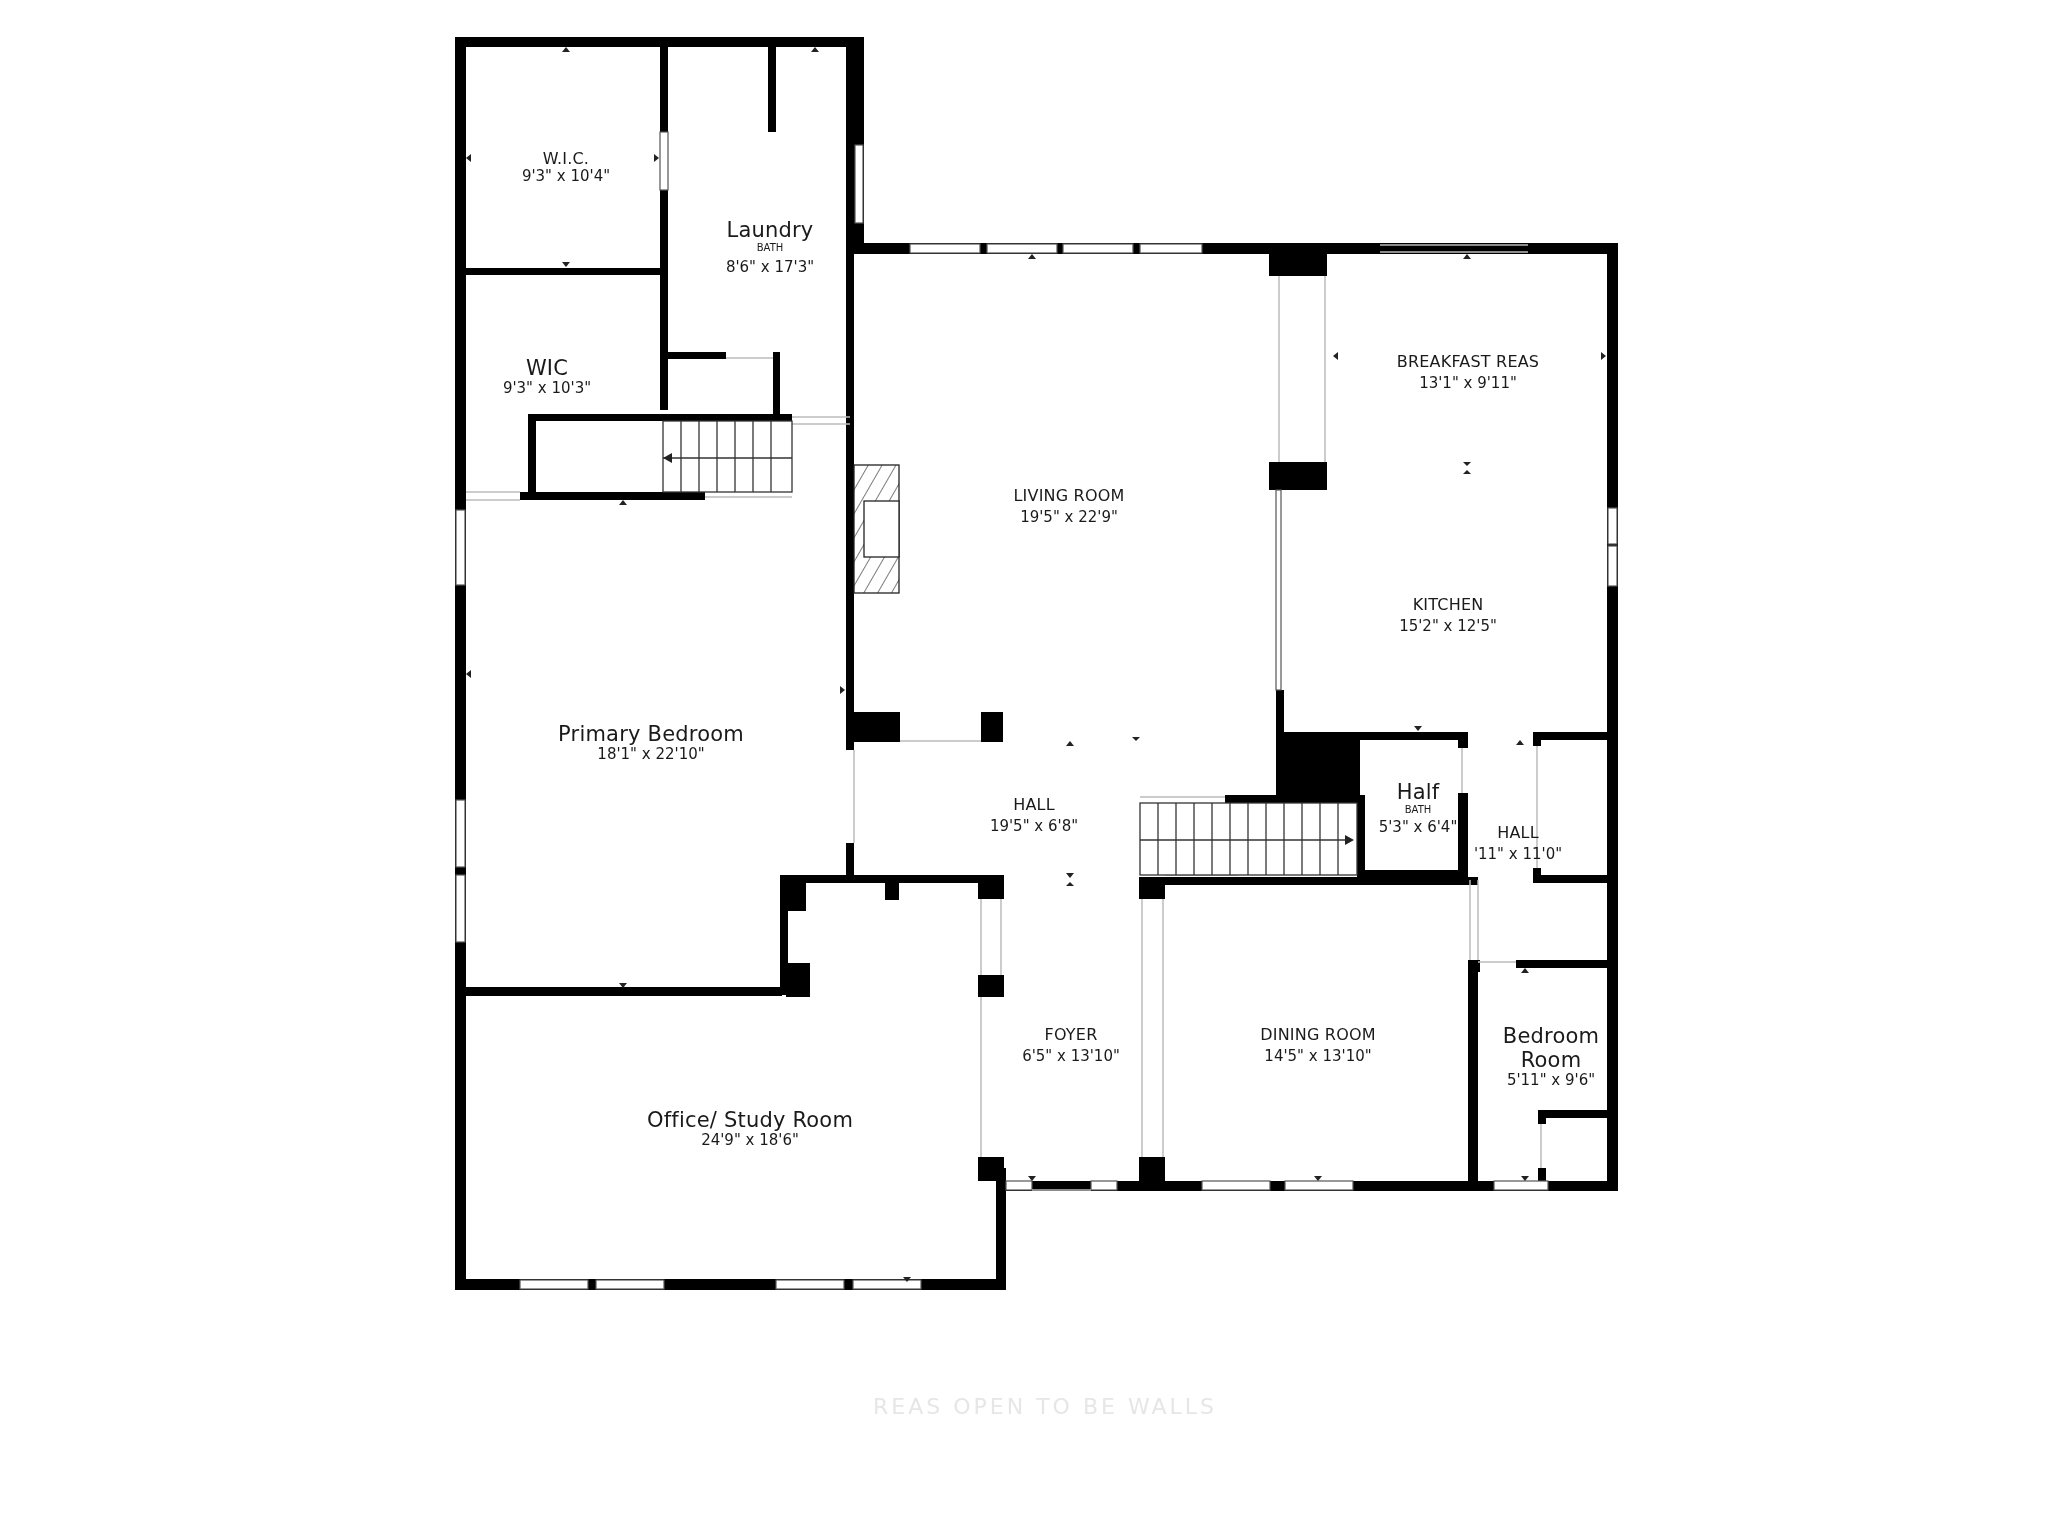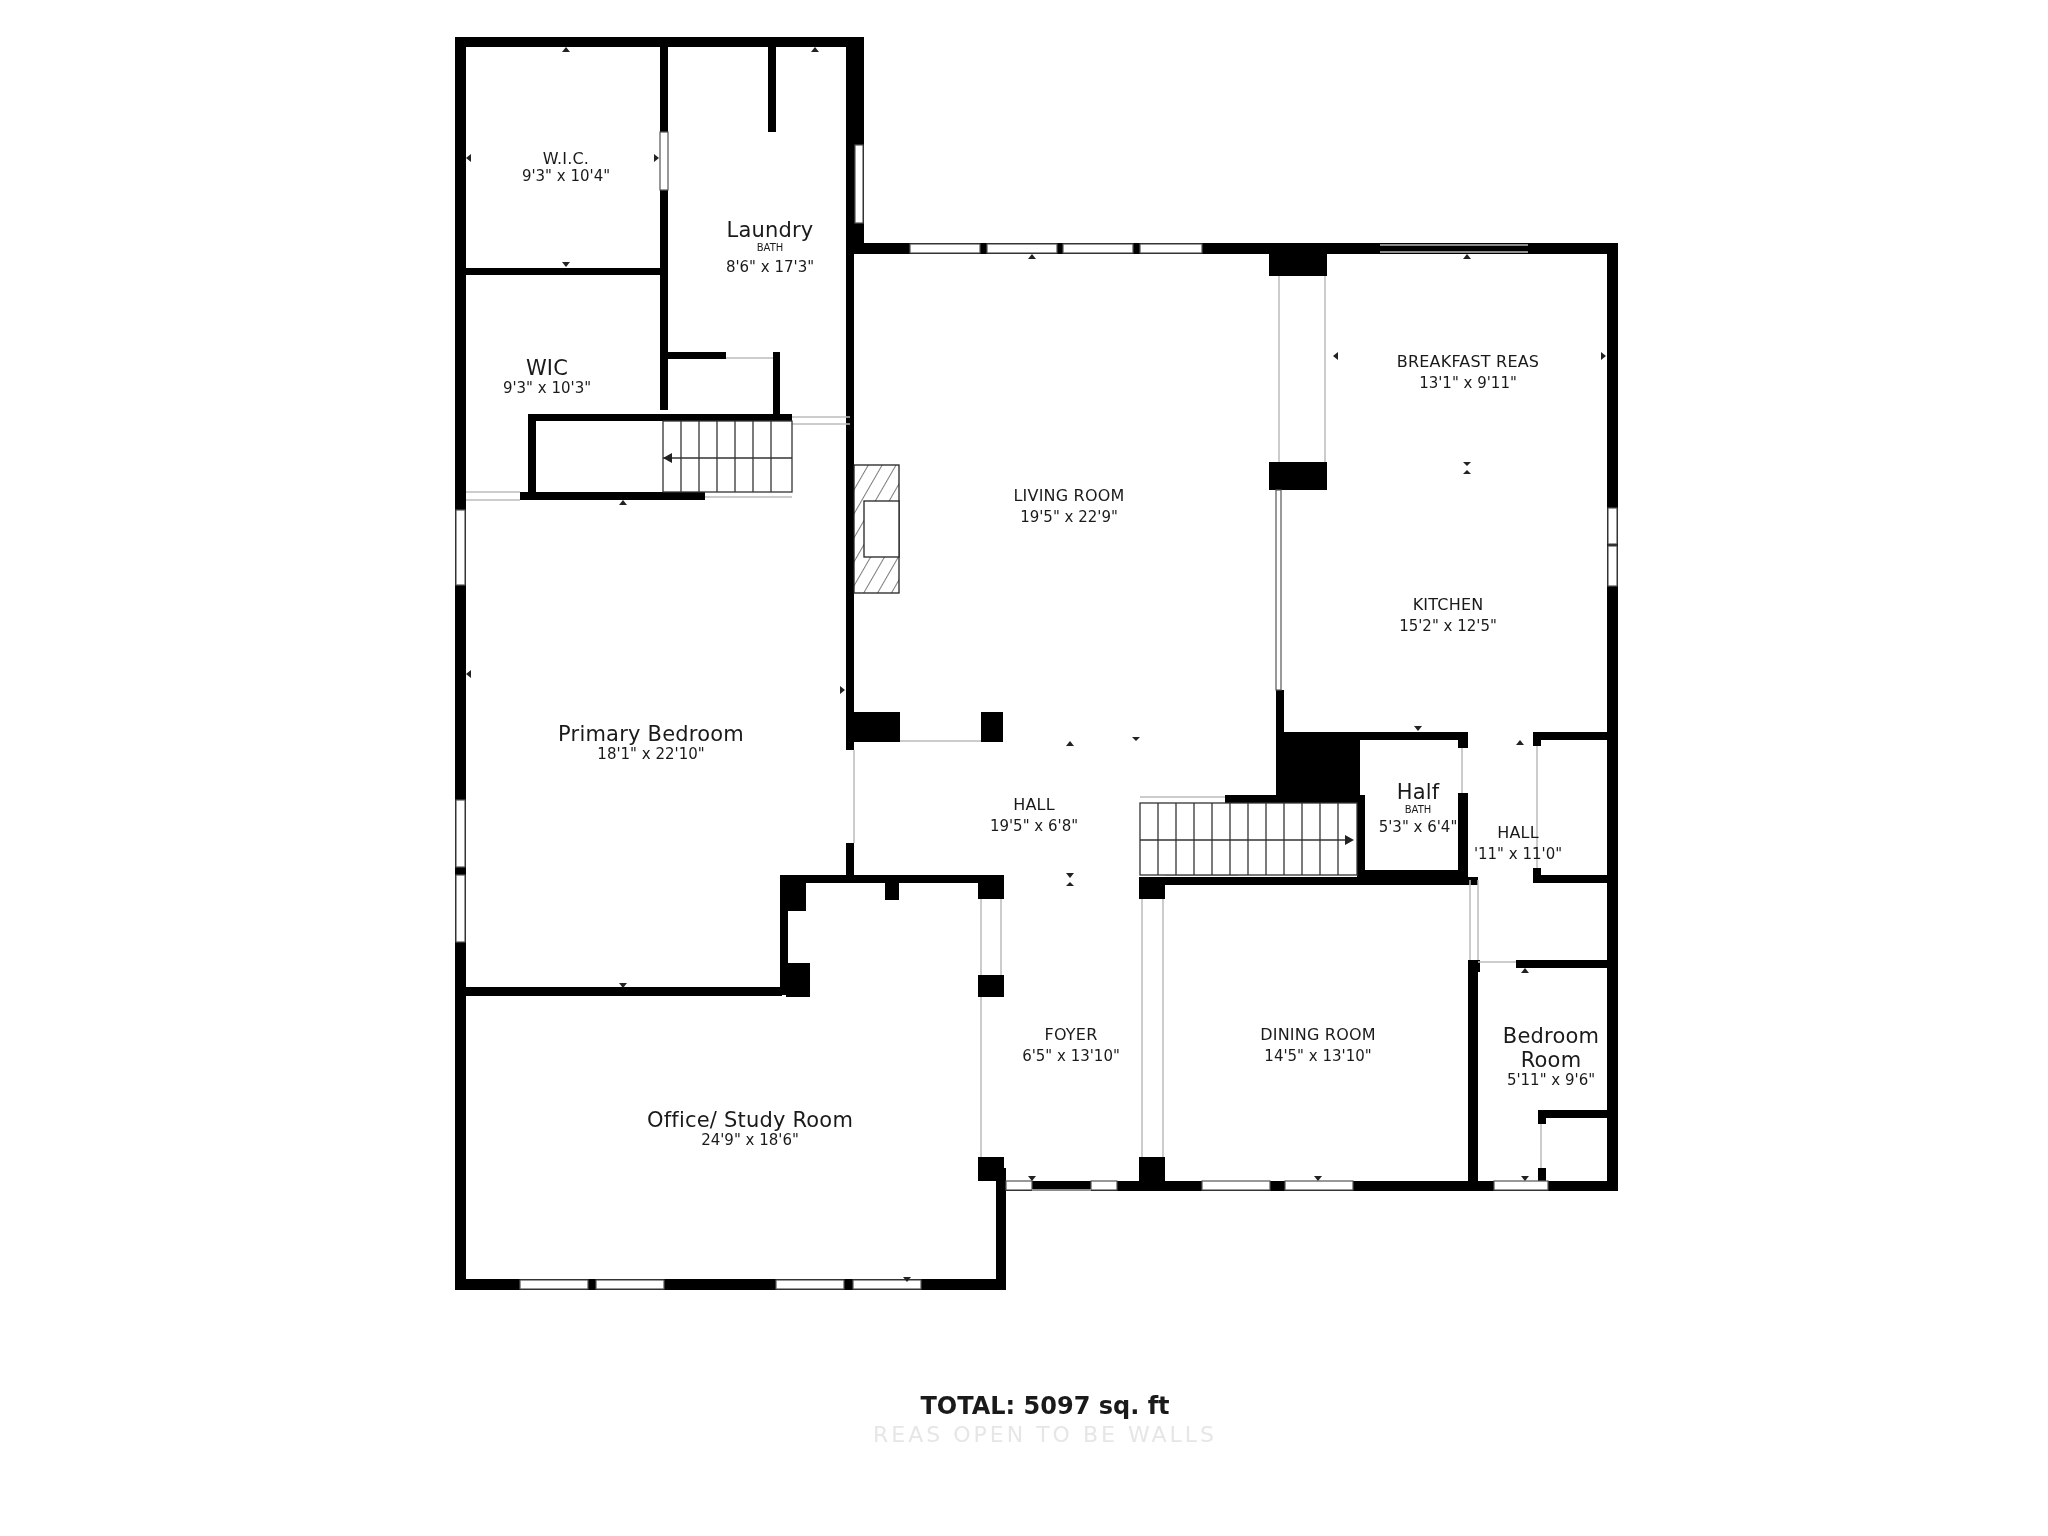--- a/index.html
+++ b/index.html
@@ -312,15 +312,14 @@
   <span class="room-name big" style="display:block;">Room</span>
   <span class="room-dim">5'11" x 9'6"</span>
 </div>
 
 <div class="room-label" style="left:750px; top:1108px;">
   <span class="room-name big">Office/ Study Room</span>
   <span class="room-dim">24'9" x 18'6"</span>
 </div>
 
 <div class="totals">
-  <span class="total-main">TOTAL: 5097 sq. ft</span>
   <span class="total-faded">REAS OPEN TO BE              WALLS</span>
 </div>
 
 </body></html>

